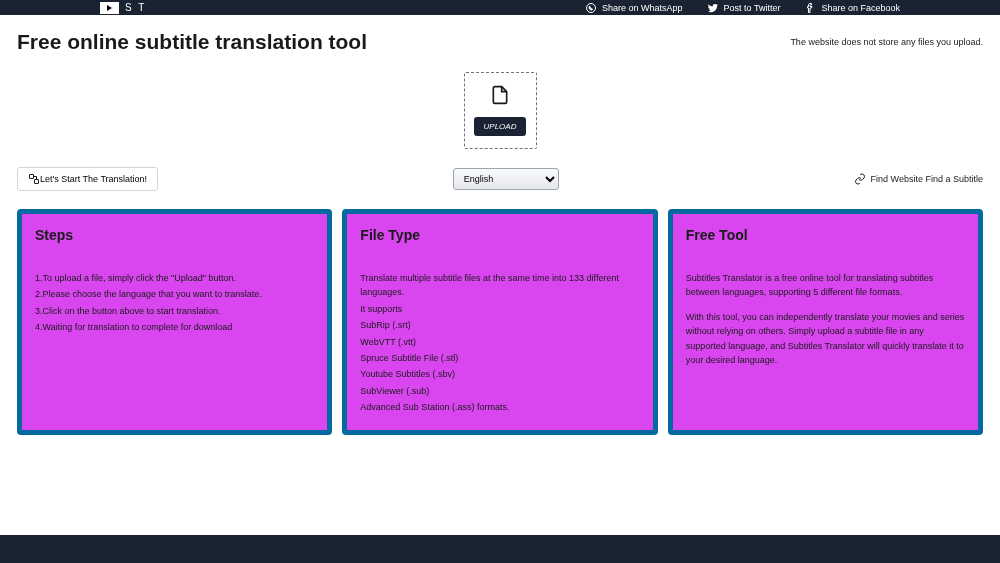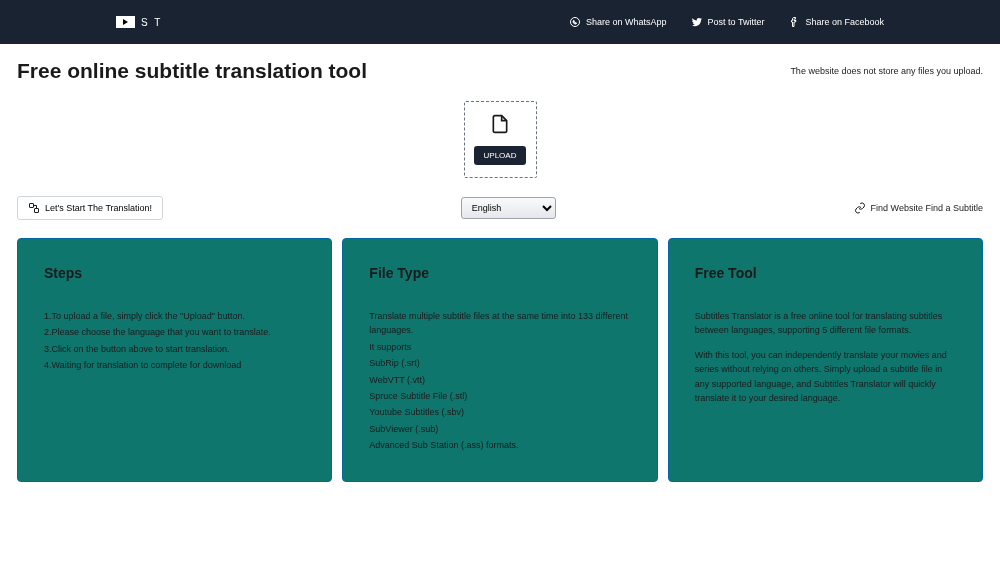--- a/index.html
+++ b/index.html
@@ -1,38 +1,38 @@
 <!DOCTYPE html>
 <html><head>
 <meta charset="utf-8">
 <style>
 * { margin: 0; padding: 0; box-sizing: border-box; }
 body { font-family: -apple-system, BlinkMacSystemFont, "Segoe UI", Arial, sans-serif; background: #fff; color: #1a1a1a; font-size: 10px; }
-.header { background: #1a2332; height: 44px; display: flex; align-items: center; padding: 0 36px; gap: 41px; }
+.header { background: #1a2332; height: 15px; display: flex; align-items: center; padding: 0 20px; gap: 41px; }
 .logo { display: flex; align-items: center; margin-left: 80px; }
 .logo-box { width: 19px; height: 12px; background: #fff; display: flex; align-items: center; justify-content: center; margin-right: 6px; }
 .logo-triangle { width: 0; height: 0; border-left: 5px solid #000; border-top: 3px solid transparent; border-bottom: 3px solid transparent; }
 .logo-text { color: #fff; font-size: 10px; letter-spacing: 2px; }
 .header-right { margin-left: auto; display: flex; gap: 24px; margin-right: 80px; }
 .share-btn { color: #fff; font-size: 9px; display: flex; align-items: center; gap: 5px; cursor: pointer; }
 .icon { display: inline-flex; width: 12px; height: 12px; }
 .main { padding: 15px 17px 40px; }
 .title-row { display: flex; align-items: center; justify-content: space-between; margin-bottom: 18px; }
 .page-title { font-size: 21px; font-weight: 700; }
 .storage-note { font-size: 9px; }
 .upload-area { display: flex; justify-content: center; margin-bottom: 18px; }
 .upload-box { border: 1.5px dashed #6b7280; width: 73px; height: 77px; display: flex; flex-direction: column; align-items: center; justify-content: center; gap: 8px; border-radius: 2px; }
 .file-icon { width: 20px; height: 24px; }
-.upload-btn { background: #1a2332; color: #fff; padding: 5px 10px; font-size: 8px; border-radius: 3px; cursor: pointer; }
+.upload-btn { background: #1a2332; color: #fff; padding: 5px 10px; font-size: 8px; border-radius: 3px; cursor: pointer; font-style: italic; }
 .controls { display: flex; align-items: center; justify-content: space-between; margin-bottom: 18px; }
-.start-btn { border: 1px solid #d1d5db; background: #fff; padding: 5px 10px; font-size: 9px; border-radius: 3px; display: flex; align-items: center; gap: 5px; cursor: pointer; }
-.lang-select { border: 1px solid #9ca3af; background: linear-gradient(#f9fafb, #e5e7eb); padding: 4px 6px; font-size: 9px; border-radius: 3px; width: 95px; cursor: pointer; }
+.start-btn { border: 1px solid #d1d5db; background: #fff; padding: 5px 10px; font-size: 9px; border-radius: 3px; display: flex; align-items: center; cursor: pointer; }
+.lang-select { border: 1px solid #9ca3af; background: linear-gradient(#f9fafb, #e5e7eb); padding: 4px 6px; font-size: 9px; border-radius: 3px; width: 106px; cursor: pointer; }
 .find-link { font-size: 9px; display: flex; align-items: center; gap: 5px; cursor: pointer; }
 .cards { display: flex; gap: 10px; }
-.card { flex: 1; border: 1px solid #0369a1; background: #0f766e; border-radius: 4px; padding: 26px; min-height: 195px; }
+.card { flex: 1; border: 5px solid #0369a1; background: #d946ef; border-radius: 4px; padding: 13px; min-height: 195px; }
 .card h2 { font-size: 14px; font-weight: 700; margin-bottom: 28px; }
 .card-content { font-size: 9px; line-height: 1.6; }
 .card-content p { margin-bottom: 2px; }
 .card-content .para { margin-bottom: 10px; }
 .footer { background: #1a2332; color: #fff; padding: 30px 0 0; margin-top: 60px; }
 </style>
 </head>
 <body>
 
 <div class="header">

